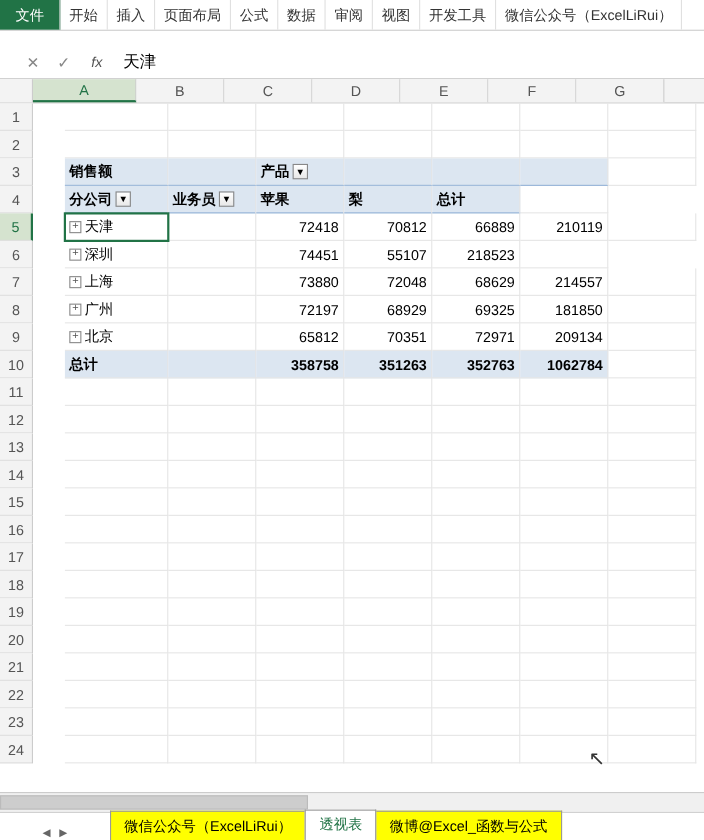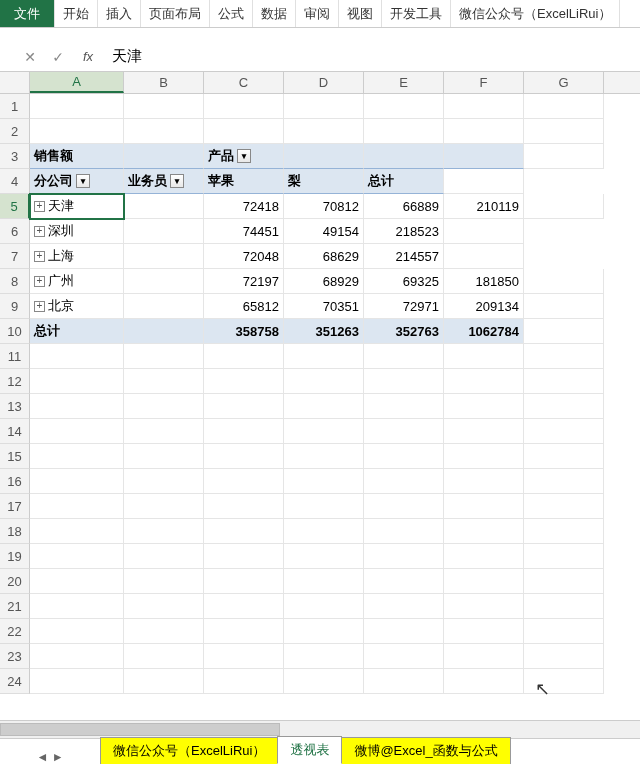--- a/index.html
+++ b/index.html
@@ -26,21 +26,21 @@
 .col-h { display: flex; align-items: center; justify-content: center; border-right: 1px solid #ccc; background: #f3f3f3; color: #555; font-size: 13px; }
 .col-h.active { background: #d5e3cf; color: #217346; border-bottom: 2px solid #217346; }
 .col-A { width: 94px; } .col-B { width: 80px; } .col-C { width: 80px; }
 .col-D { width: 80px; } .col-E { width: 80px; } .col-F { width: 80px; } .col-G { width: 80px; }
 
 .grid-body { display: flex; }
 .row-headers { width: 30px; }
 .row-h { height: 25px; display: flex; align-items: center; justify-content: center; border-right: 1px solid #ccc; border-bottom: 1px solid #ddd; background: #f3f3f3; color: #555; font-size: 13px; }
 .row-h.active { background: #d5e3cf; color: #217346; border-right: 2px solid #217346; }
 
-.cells { flex: 1; }
+.cells { flex: 1; margin-left: 29px; }
 .row { display: flex; height: 25px; }
 .cell { border-right: 1px solid #e5e5e5; border-bottom: 1px solid #e5e5e5; padding: 2px 4px; display: flex; align-items: center; overflow: hidden; white-space: nowrap; }
 .cell.num { justify-content: flex-end; }
 .cell.pivot-hdr { background: #dce6f1; border-bottom: 1px solid #95b3d7; }
 .cell.pivot-lbl { background: #dce6f1; font-weight: bold; border-bottom: 1px solid #95b3d7; }
 .cell.pivot-total { background: #dce6f1; font-weight: bold; }
 .cell.selected { outline: 2px solid #217346; outline-offset: -1px; background: #fff; z-index: 2; position: relative; }
 
 .filter-btn { width: 14px; height: 14px; border: 1px solid #888; display: inline-flex; align-items: center; justify-content: center; background: linear-gradient(#fff,#e8e8e8); margin-left: 3px; font-size: 9px; }
 .expand-btn { width: 11px; height: 11px; border: 1px solid #888; display: inline-flex; align-items: center; justify-content: center; background: #fff; margin-right: 3px; font-size: 10px; line-height: 1; color: #555; }
@@ -184,27 +184,28 @@
           <div class="cell col-C num" style="width: 80px;">72418</div>
           <div class="cell col-D num" style="width: 80px;">70812</div>
           <div class="cell col-E num" style="width: 80px;">66889</div>
           <div class="cell col-F num" style="width: 80px;">210119</div>
           <div class="cell col-G" style="width: 80px;"></div>
         </div>
         <div class="row">
           <div class="cell col-A" style="width: 94px;"><span class="expand-btn">+</span>深圳</div>
           <div class="cell col-B" style="width: 80px;"></div>
           <div class="cell col-C num" style="width: 80px;">74451</div>
-          <div class="cell col-D num" style="width: 80px;">49154</div>
+          <div class="cell col-D num" style="width: 80px;">55107</div>
           <div class="cell col-F num" style="width: 80px;">218523</div>
           <div class="cell col-G" style="width: 80px;"></div>
         </div>
         <div class="row">
           <div class="cell col-A" style="width: 94px;"><span class="expand-btn">+</span>上海</div>
           <div class="cell col-B" style="width: 80px;"></div>
+          <div class="cell col-C num" style="width: 80px;">73880</div>
           <div class="cell col-D num" style="width: 80px;">72048</div>
           <div class="cell col-E num" style="width: 80px;">68629</div>
           <div class="cell col-F num" style="width: 80px;">214557</div>
           <div class="cell col-G" style="width: 80px;"></div>
         </div>
         <div class="row">
           <div class="cell col-A" style="width: 94px;"><span class="expand-btn">+</span>广州</div>
           <div class="cell col-B" style="width: 80px;"></div>
           <div class="cell col-C num" style="width: 80px;">72197</div>
           <div class="cell col-D num" style="width: 80px;">68929</div>

